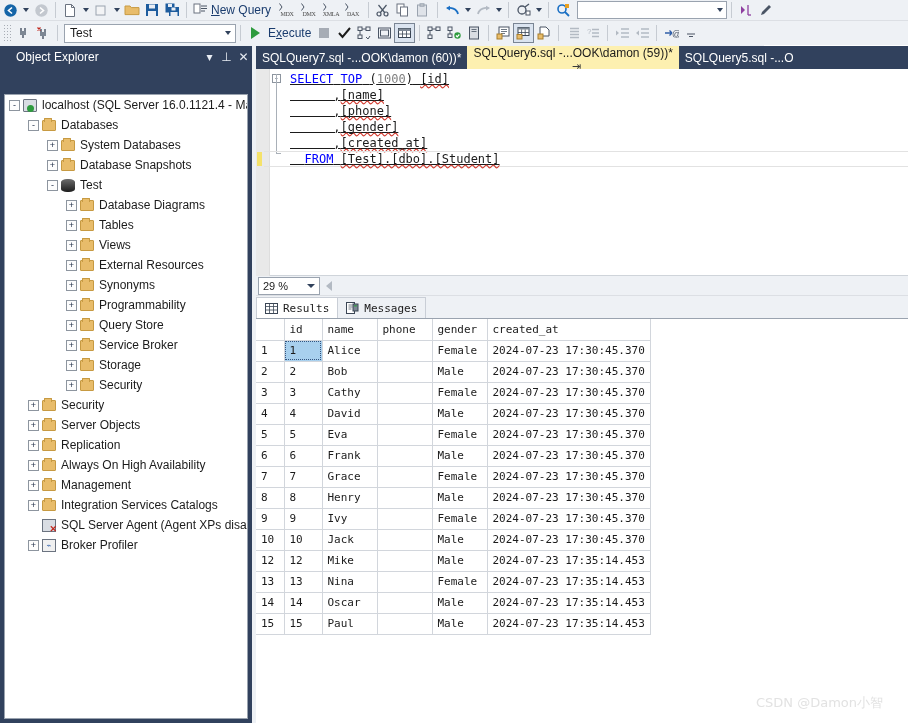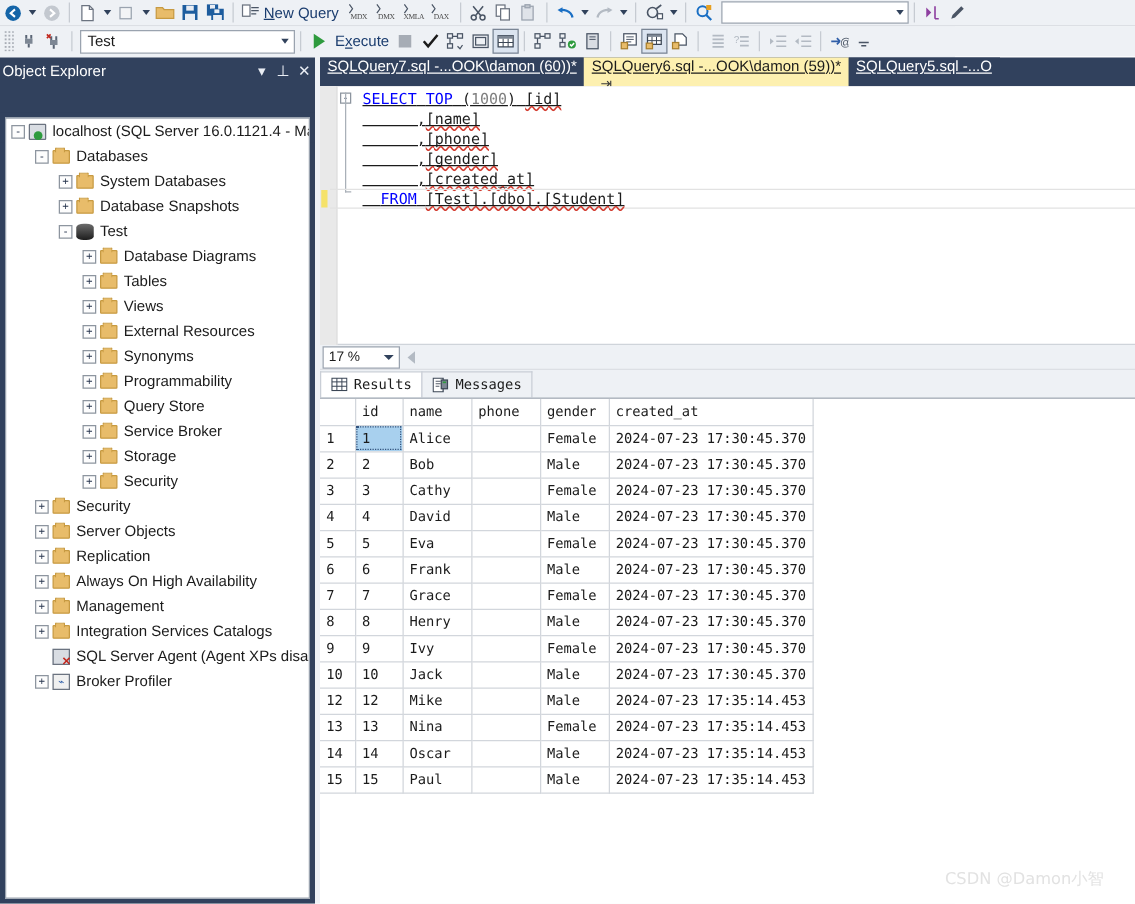--- a/index.html
+++ b/index.html
@@ -70,21 +70,21 @@
   }
   .search-box .arrow { margin-left: auto; margin-right: 2px; }
 
   
   #oe-panel {
     position: absolute; left: 0; top: 46px; width: 252px; height: 677px;
     background: #31415d;
   }
   #oe-title {
     height: 22px; display: flex; align-items: center;
-    color: #ffffff; font-size: 12px; padding-left: 2px;
+    color: #ffffff; font-size: 12px; padding-left: 16px;
   }
   #oe-title .ttl { flex: 1; }
   #oe-title .ic { width: 17px; text-align: center; color: #e9edf4; font-size: 12px; }
   #oe-toolbar {
     height: 24px; display: flex; align-items: center; padding-left: 6px;
     background: #31415d;
     margin-top: 22px;
   }
   #oe-toolbar .connect { color: #ffffff; font-size: 12px; margin-right: 2px; }
   .oe-tb-ic {
@@ -139,22 +139,22 @@
     color: #2f5ea8; font-size: 8px; text-align: center; line-height: 11px;
   }
 
   
   #editor-area {
     position: absolute; left: 256px; top: 46px; width: 652px; height: 677px;
     background: #ffffff;
   }
   #tabstrip { height: 23px; display: flex; background: #31415d; }
   .etab {
-    height: 23px; display: flex; align-items: flex-start; padding: 0 6px;
-    font-size: 12px; white-space: nowrap; flex: 0 0 auto; text-decoration: underline;
+    height: 23px; display: flex; align-items: center; padding: 0 6px;
+    font-size: 12px; white-space: nowrap; flex: 0 0 auto;
   }
   .etab.inactive { background: #31415d; color: #ffffff; }
   .etab.active { background: #fdf0b0; color: #1b1b1b; flex-direction: column; }
   .etab .pin { margin-left: 7px; font-size: 11px; color: #3b3b3b; }
   .etab .xcl { margin-left: 6px; font-size: 12px; color: #3b3b3b; }
 
   #code-wrap {
     position: absolute; left: 0; top: 23px; width: 652px; height: 207px;
     background: #ffffff; border-bottom: 1px solid #cfd4da;
   }
@@ -215,21 +215,21 @@
     border-top: 4px solid #31425c; margin-right: 4px;
   }
   .arrow-lt {
     width: 0; height: 0; margin-left: 6px;
     border-top: 5px solid transparent; border-bottom: 5px solid transparent;
     border-right: 6px solid #b3bac3;
   }
 
   #res-tabs {
     position: absolute; left: 0; top: 250px; width: 652px; height: 22px;
-    background: #eef1f5; display: flex; align-items: center;
+    background: #eef1f5; display: flex; align-items: flex-end;
   }
   .rtab {
     height: 21px; display: flex; align-items: center; padding: 0 8px;
     font-family: "DejaVu Sans Mono", monospace; font-size: 11px; color: #1b1b1b;
     border: 1px solid #c9ced6; border-bottom: none; margin-right: -1px;
   }
   .rtab.sel { background: #ffffff; border-color: #c9ced6; }
   .rtab.unsel { background: #eef1f5; }
   .rtab .ri { margin-right: 5px; display: flex; align-items: center; }
 
@@ -753,21 +753,21 @@
         </div>
       </div>
 
     <div id="code-wrap">
       <div id="gutter"></div>
       <div id="code"><div class="cl"><span class="fold">-</span><span class="kw" style="position: relative;">SELECT</span><span style="position: relative;"> </span><span class="kw" style="position: relative;">TOP</span><span style="position: relative;"> </span><span class="br" style="position: relative;">(</span><span class="num" style="position: relative;">1000</span><span class="br" style="position: relative;">)</span><span style="position: relative;"> </span><span class="ident" style="position: relative;">[id]</span></div><div class="cl"><span class="vbar" style="top: -13px;"></span><span style="position: relative;">      ,</span><span class="ident" style="position: relative;">[name]</span></div><div class="cl"><span style="position: relative;">      ,</span><span class="ident" style="position: relative;">[phone]</span></div><div class="cl"><span style="position: relative;">      ,</span><span class="ident" style="position: relative;">[gender]</span></div><div class="cl"><span style="position: relative;">      ,</span><span class="ident" style="position: relative;">[created_at]</span></div><div class="cl"><span class="chgbar"></span><span class="vbar-foot" style="top: 2px; left: 6px;"></span><span class="curline" style="left: -6px; right: -640px; top: 0px;"></span><span style="position: relative;">  </span><span class="kw" style="position: relative;">FROM</span><span style="position: relative;"> </span><span class="ident" style="position: relative;">[Test].[dbo].[Student]</span></div></div>
     </div>
 
     <div id="zoombar">
       <div class="zoom-combo">
-        <span class="zv">17 %</span>
+        <span class="zv">29 %</span>
         <span class="arrow-dn"></span>
       </div>
       <span class="arrow-lt"></span>
     </div>
 
     <div id="res-tabs">
       <div class="rtab sel">
         <span class="ri">
           <svg width="13" height="11" viewBox="0 0 13 11">
             <rect x="0.5" y="0.5" width="12" height="10" fill="#fff" stroke="#3b4655"></rect>

